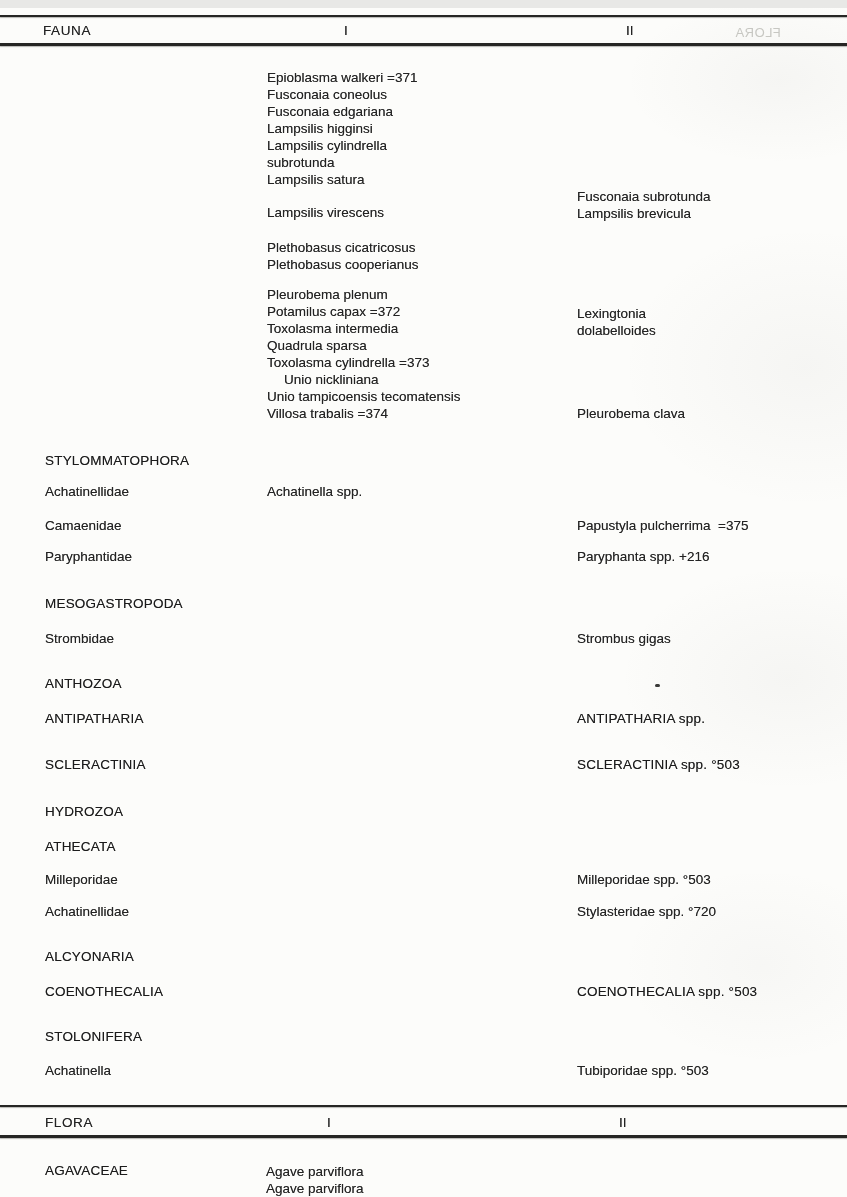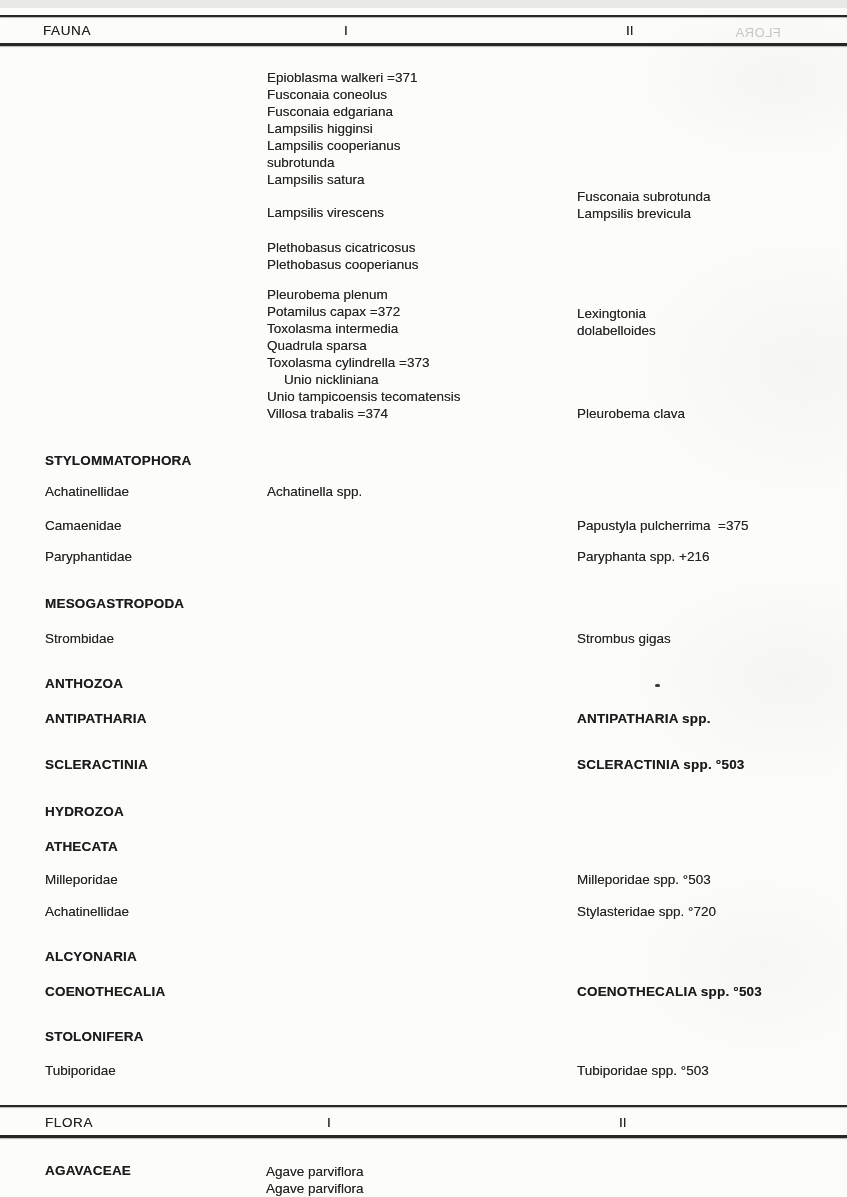--- a/index.html
+++ b/index.html
@@ -17,21 +17,21 @@
     overflow:hidden;
     font-family:"Liberation Sans","DejaVu Sans",sans-serif;
   }
   .t {
     position:absolute;
     font-size:13.5px; line-height:17px;
     color:#232323;
     white-space:pre;
     text-shadow:0 0 0.5px rgba(30,30,30,0.55);
   }
-  .b { font-weight:bold; letter-spacing:0.2px; color:#1b1b1b; }
+  .b { font-weight:normal; letter-spacing:0.2px; color:#1b1b1b; }
   .rule {
     position:absolute; left:0; width:847px;
     background:#262624;
     box-shadow:0 1px 1px rgba(60,60,55,0.35);
   }
   .ghost {
     position:absolute;
     font-size:13px; line-height:17px;
     color:#c7c7c2;
     transform:scaleX(-1);
@@ -54,21 +54,21 @@
   <div class="t" style="left:43px;top:14px;letter-spacing:0.6px">FAUNA</div>
   <div class="t" style="left:344px;top:14px">I</div>
   <div class="t" style="left:626px;top:14px">II</div>
   <div class="ghost" style="left:735px;top:16px">FLORA</div>
   <div class="rule" style="top:35px;height:3px"></div>
 
   <div class="t" style="left:267px;top:61px">Epioblasma walkeri =371</div>
   <div class="t" style="left:267px;top:78px">Fusconaia coneolus</div>
   <div class="t" style="left:267px;top:95px">Fusconaia edgariana</div>
   <div class="t" style="left:267px;top:112px">Lampsilis higginsi</div>
-  <div class="t" style="left:267px;top:129px">Lampsilis cooperianus</div>
+  <div class="t" style="left:267px;top:129px">Lampsilis cylindrella</div>
   <div class="t" style="left:267px;top:146px">subrotunda</div>
   <div class="t" style="left:267px;top:163px">Lampsilis satura</div>
   <div class="t" style="left:267px;top:196px">Lampsilis virescens</div>
 
   <div class="t" style="left:577px;top:180px">Fusconaia subrotunda</div>
   <div class="t" style="left:577px;top:197px">Lampsilis brevicula</div>
 
   <div class="t" style="left:267px;top:231px">Plethobasus cicatricosus</div>
   <div class="t" style="left:267px;top:248px">Plethobasus cooperianus</div>
 
@@ -110,21 +110,21 @@
   <div class="t b" style="left:45px;top:830px">ATHECATA</div>
   <div class="t" style="left:45px;top:863px">Milleporidae</div>
   <div class="t" style="left:577px;top:863px">Milleporidae spp. °503</div>
   <div class="t" style="left:45px;top:895px">Achatinellidae</div>
   <div class="t" style="left:577px;top:895px">Stylasteridae spp. °720</div>
 
   <div class="t b" style="left:45px;top:940px">ALCYONARIA</div>
   <div class="t b" style="left:45px;top:975px">COENOTHECALIA</div>
   <div class="t b" style="left:577px;top:975px">COENOTHECALIA spp. °503</div>
   <div class="t b" style="left:45px;top:1020px">STOLONIFERA</div>
-  <div class="t" style="left:45px;top:1054px">Tubiporidae</div>
+  <div class="t" style="left:45px;top:1054px">Achatinella</div>
   <div class="t" style="left:577px;top:1054px">Tubiporidae spp. °503</div>
 
   <div class="rule" style="top:1097px;height:2px"></div>
   <div class="t" style="left:45px;top:1106px;letter-spacing:0.6px">FLORA</div>
   <div class="t" style="left:327px;top:1106px">I</div>
   <div class="t" style="left:619px;top:1106px">II</div>
   <div class="rule" style="top:1127px;height:3px"></div>
 
   <div class="t b" style="left:45px;top:1154px">AGAVACEAE</div>
   <div class="t" style="left:266px;top:1155px">Agave parviflora</div>

